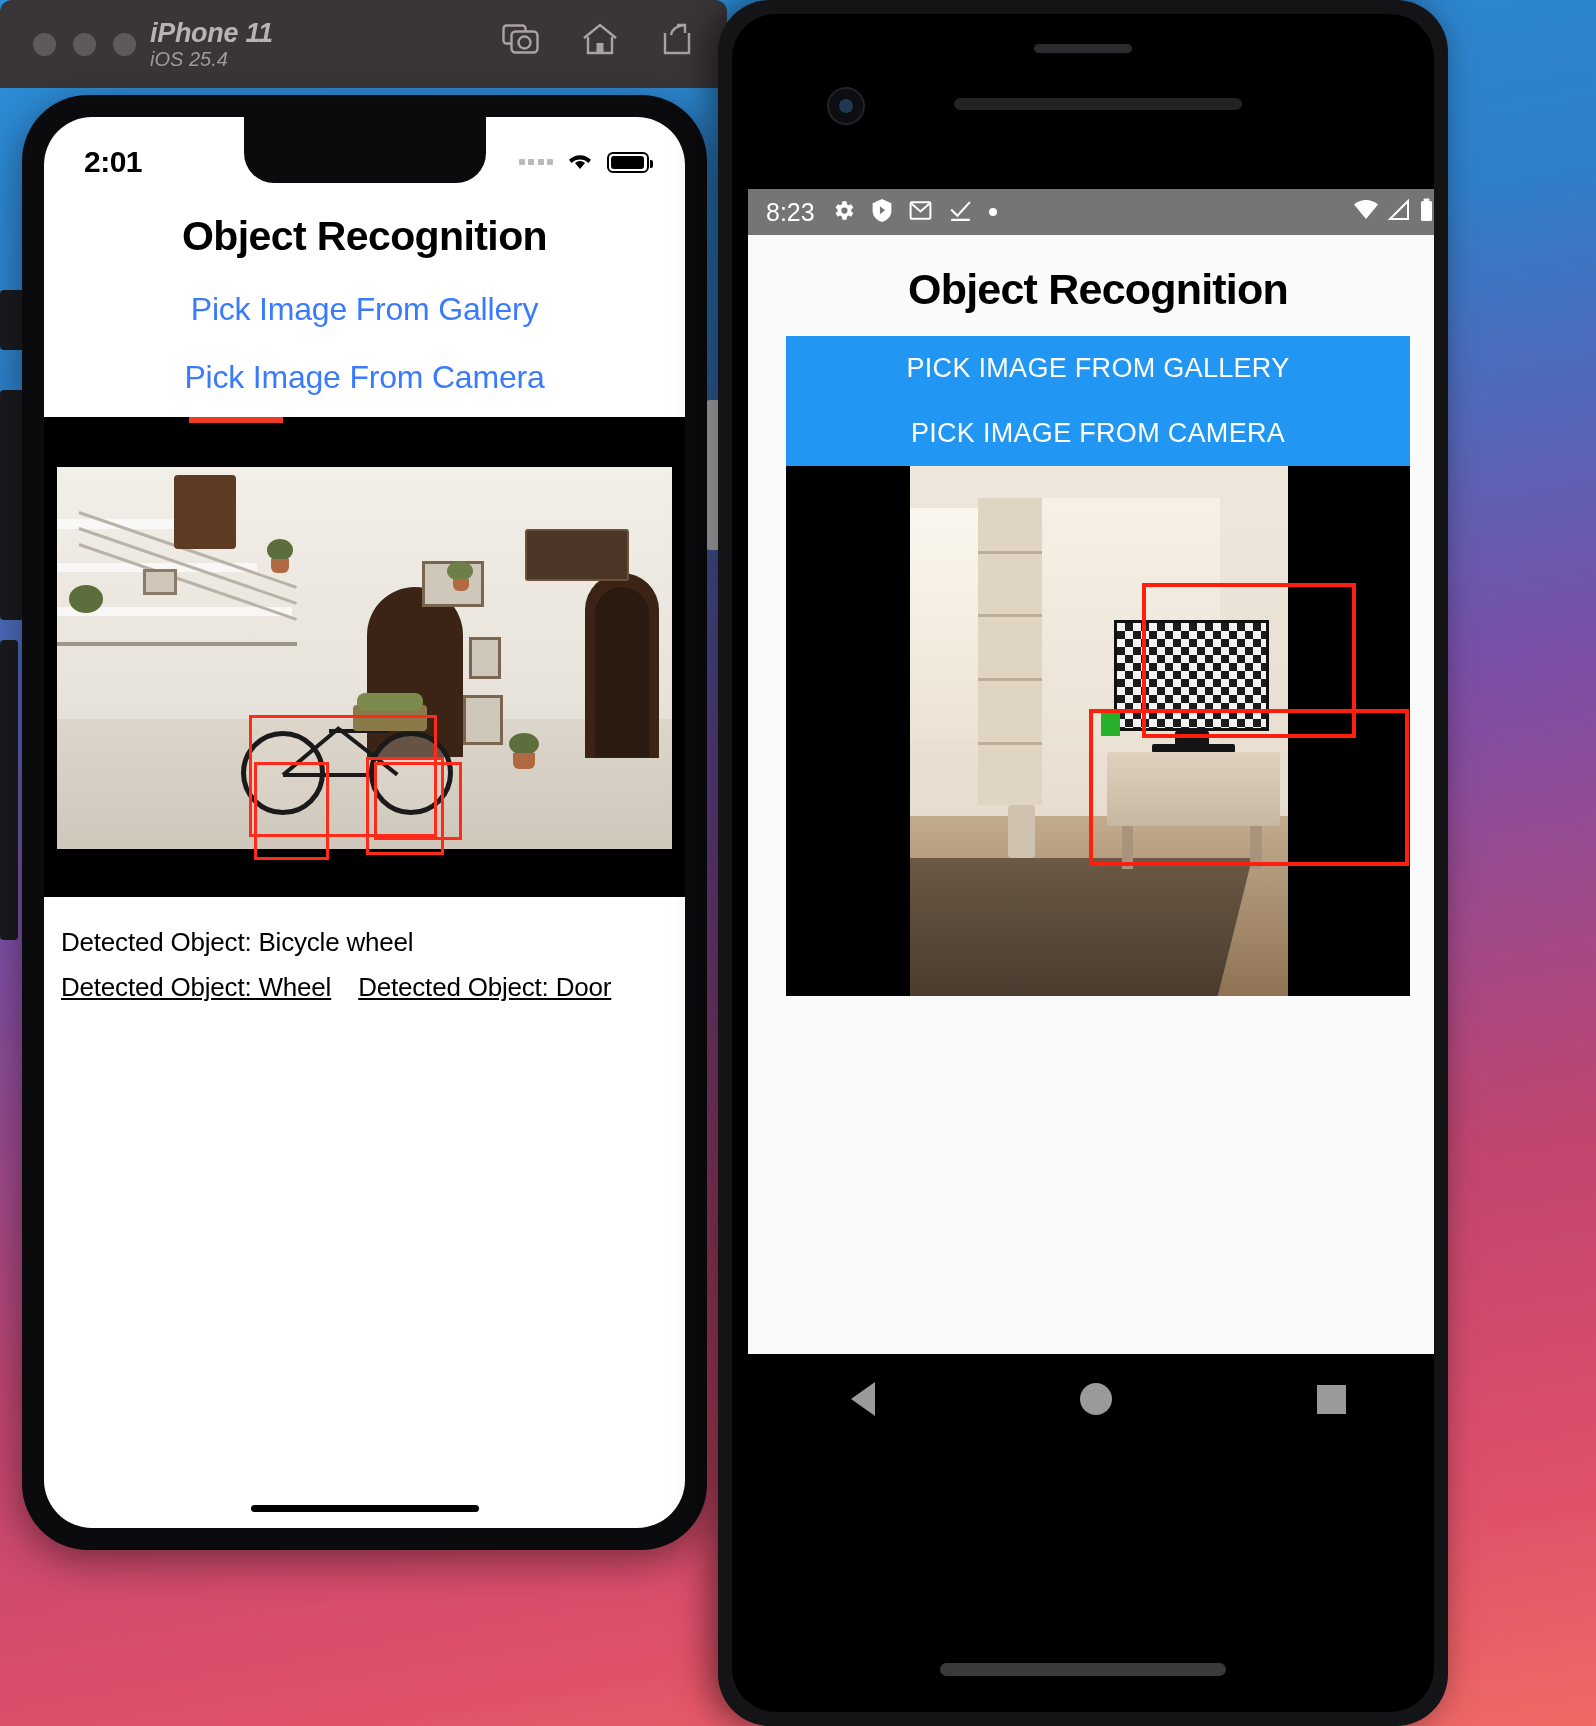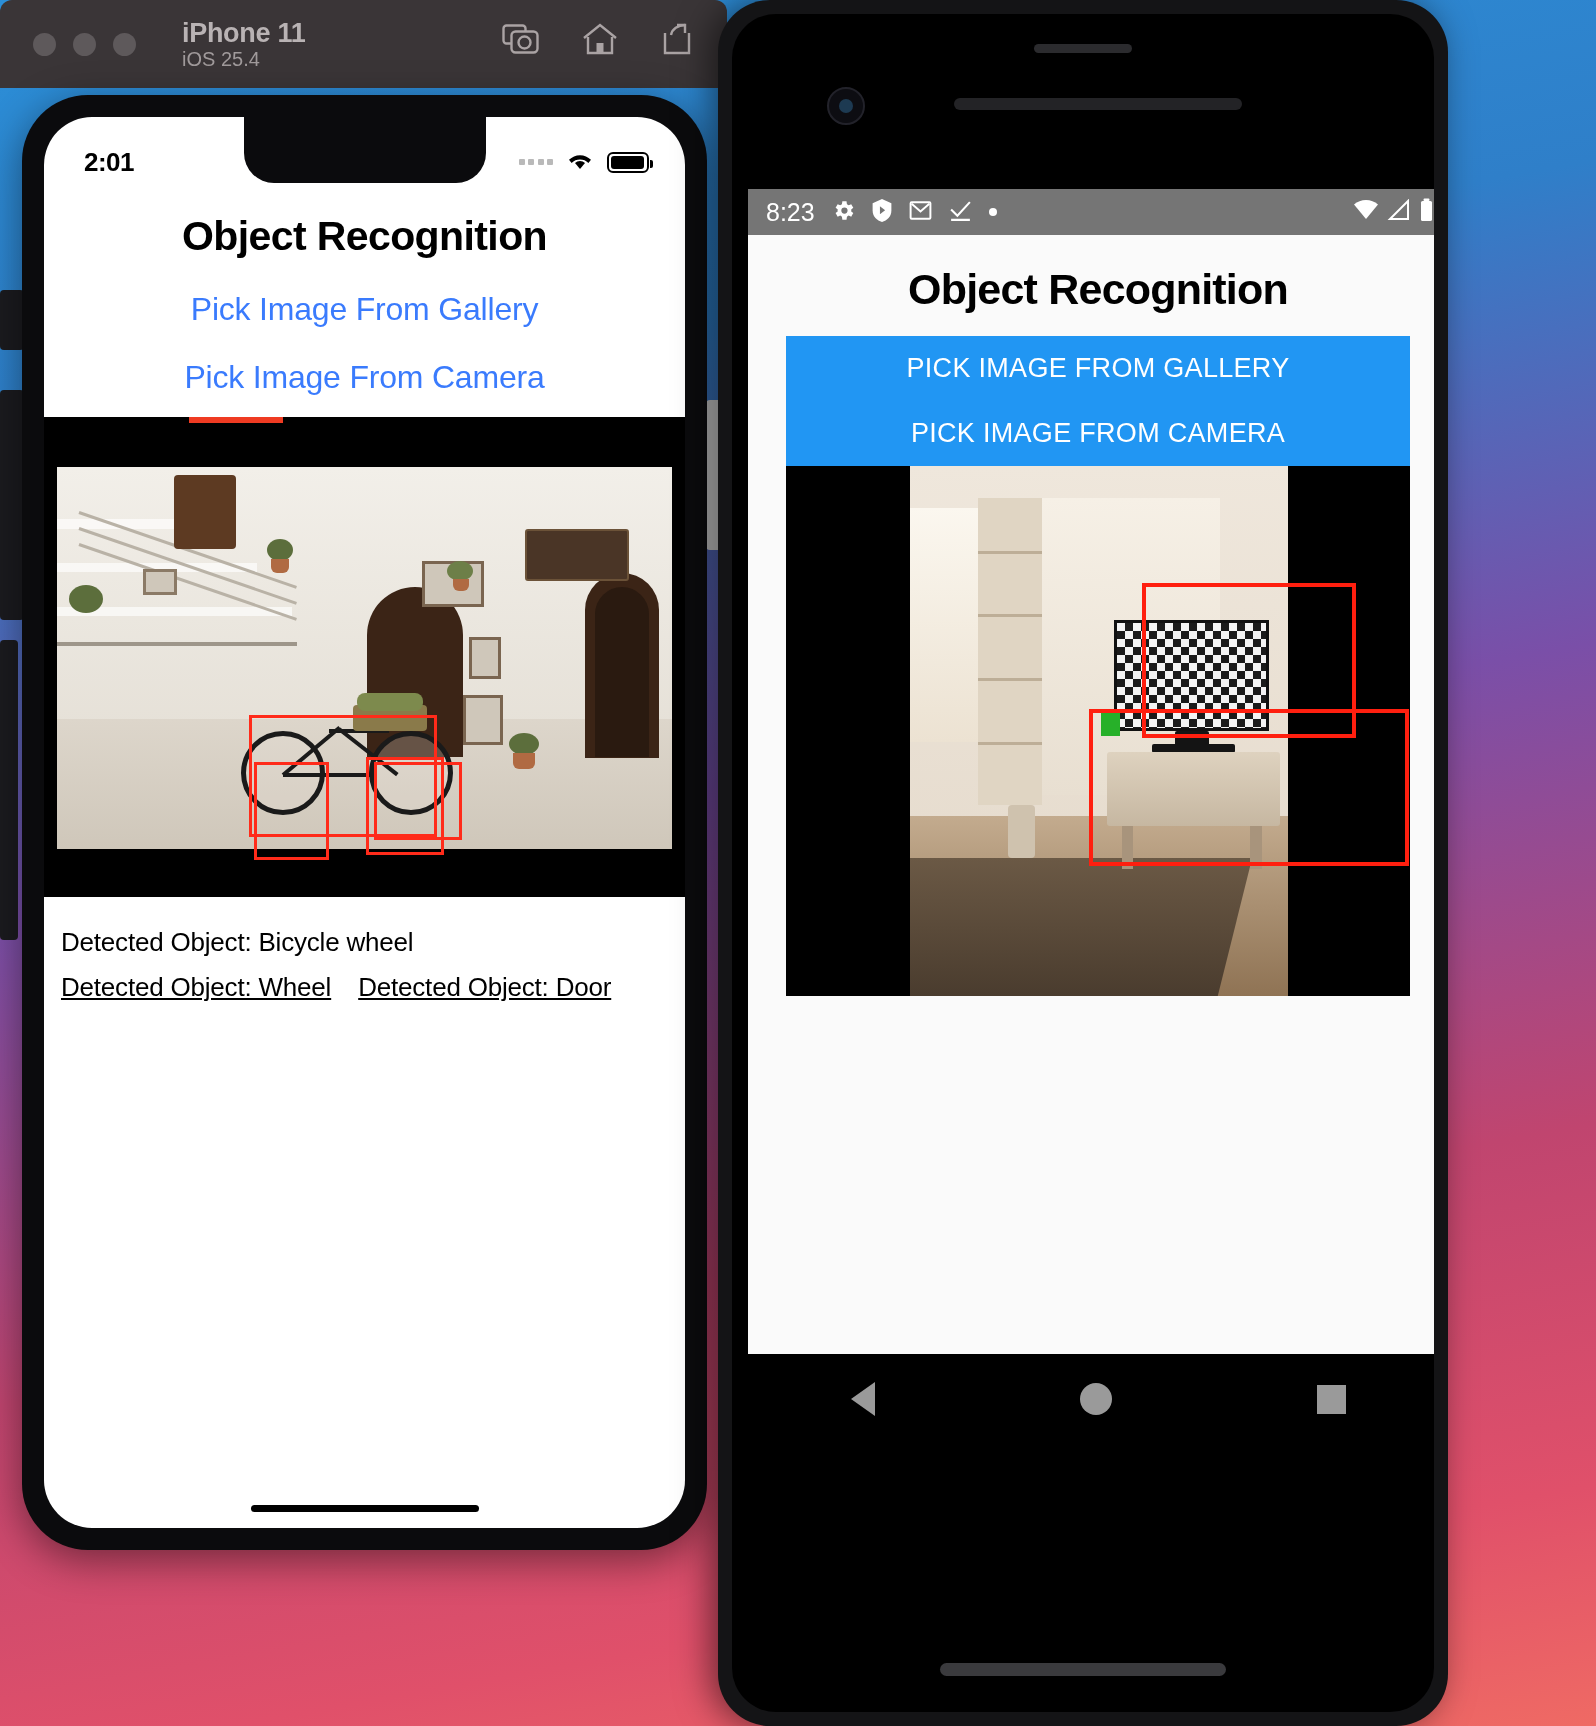--- a/index.html
+++ b/index.html
@@ -20,21 +20,21 @@
   #ios-window {
     position:absolute; left:0px; top:0px; width:727px; height:1591px;
   }
   #ios-titlebar {
     position:absolute; left:0; top:0; width:727px; height:88px;
     background:#3a3537; border-radius:12px 12px 0 0;
     display:flex; align-items:center;
   }
   .traffic { display:flex; gap:17px; margin-left:33px; }
   .dot { width:23px; height:23px; border-radius:50%; background:#5e595b; }
-  .title-text { margin-left:46px; line-height:1.12; }
+  .title-text { margin-left:14px; line-height:1.12;font-style:italic; }
   .title-name { font-size:27px; font-weight:bold; color:#b9b3b4; letter-spacing:-0.3px;}
   .title-sub  { font-size:20px; color:#a09a9b; }
   .tb-icons { position:absolute; right:33px; top:22px; display:flex; gap:42px; align-items:center; }
   .tb-icons svg { display:block; }
 
   #ios-device {
     position:absolute; left:22px; top:95px; width:685px; height:1455px;
     background:#0b0b0d; border-radius:66px;
     box-shadow:0 10px 40px rgba(0,0,0,.45);
     padding:22px 22px;
@@ -45,21 +45,21 @@
   }
   #ios-notch {
     position:absolute; left:50%; transform:translateX(-50%); top:0;
     width:242px; height:66px; background:#0b0b0d;
     border-radius:0 0 30px 30px; z-index:6;
   }
   #ios-statusbar {
     position:relative; height:76px; display:flex; align-items:center;
     justify-content:space-between; padding:14px 36px 0 40px; z-index:5;
   }
-  #ios-time { font-size:26px; font-weight:bold; color:#000; letter-spacing:-0.5px; }
+  #ios-time { font-size:30px; font-weight:bold; color:#000; letter-spacing:-0.5px; }
   #ios-status-right { display:flex; align-items:center; gap:11px; }
   .cell-dots { display:flex; gap:3.5px; align-items:flex-end; }
   .cell-dots i { width:6px; height:6px; background:#b9b9b9; border-radius:1px; display:block; }
   .batt { width:42px; height:21px; border:2.5px solid #000; border-radius:6px; position:relative; }
   .batt::after{content:"";position:absolute;right:-6px;top:6px;width:3px;height:8px;background:#000;border-radius:0 2px 2px 0;}
   .batt i { position:absolute; left:2px; top:2px; bottom:2px; width:33px; background:#000; border-radius:3px; display:block;}
 
   #ios-title { text-align:center; font-size:41px; font-weight:bold; color:#000; margin-top:20px; letter-spacing:-0.6px;}
   .ios-link { text-align:center; font-size:32px; color:#3a7bfd; margin-top:31px; letter-spacing:-0.2px;}
   .ios-link:nth-of-type(2){ margin-top:22px; }

